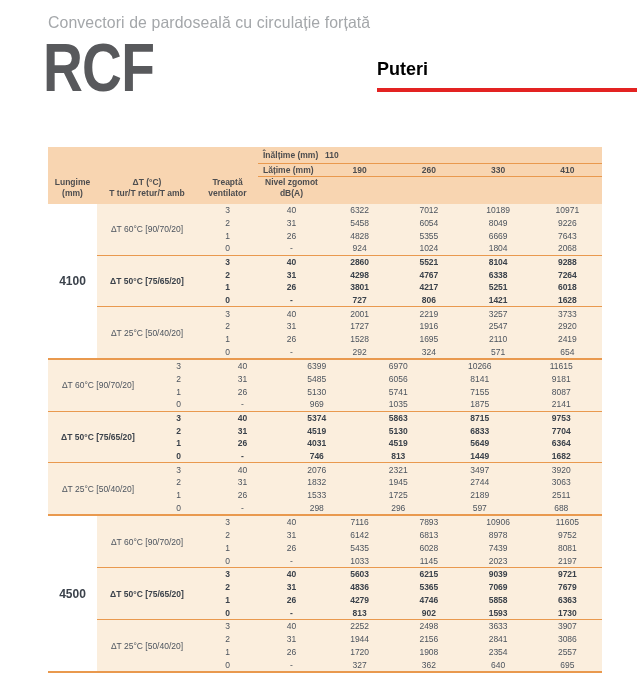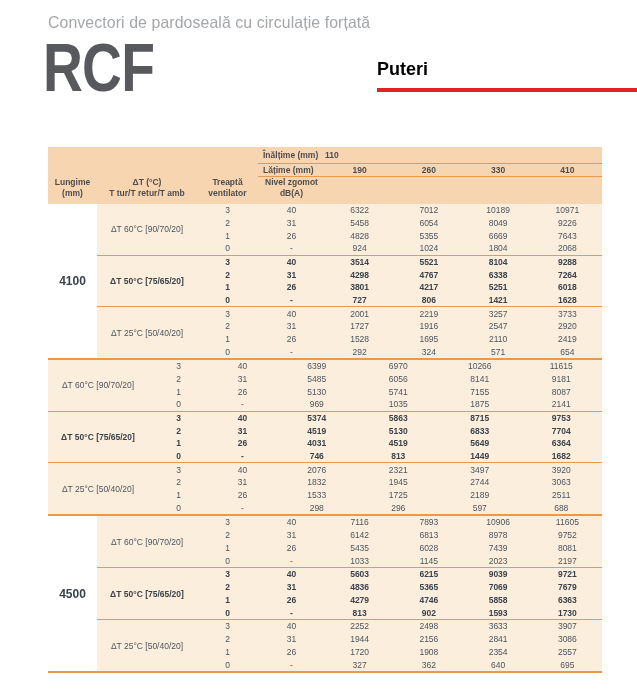--- a/index.html
+++ b/index.html
@@ -126,21 +126,21 @@
             <div class="dcell">-</div>
             <div class="dcell">924</div>
             <div class="dcell">1024</div>
             <div class="dcell">1804</div>
             <div class="dcell">2068</div>
           </div>
           <div class="block bold">
             <div class="dt-cell">ΔT 50°C [75/65/20]</div>
             <div class="dcell">3</div>
             <div class="dcell">40</div>
-            <div class="dcell">3514</div>
+            <div class="dcell">2860</div>
             <div class="dcell">5521</div>
             <div class="dcell">8104</div>
             <div class="dcell">9288</div>
             <div class="dcell">2</div>
             <div class="dcell">31</div>
             <div class="dcell">4298</div>
             <div class="dcell">4767</div>
             <div class="dcell">6338</div>
             <div class="dcell">7264</div>
             <div class="dcell">1</div>

